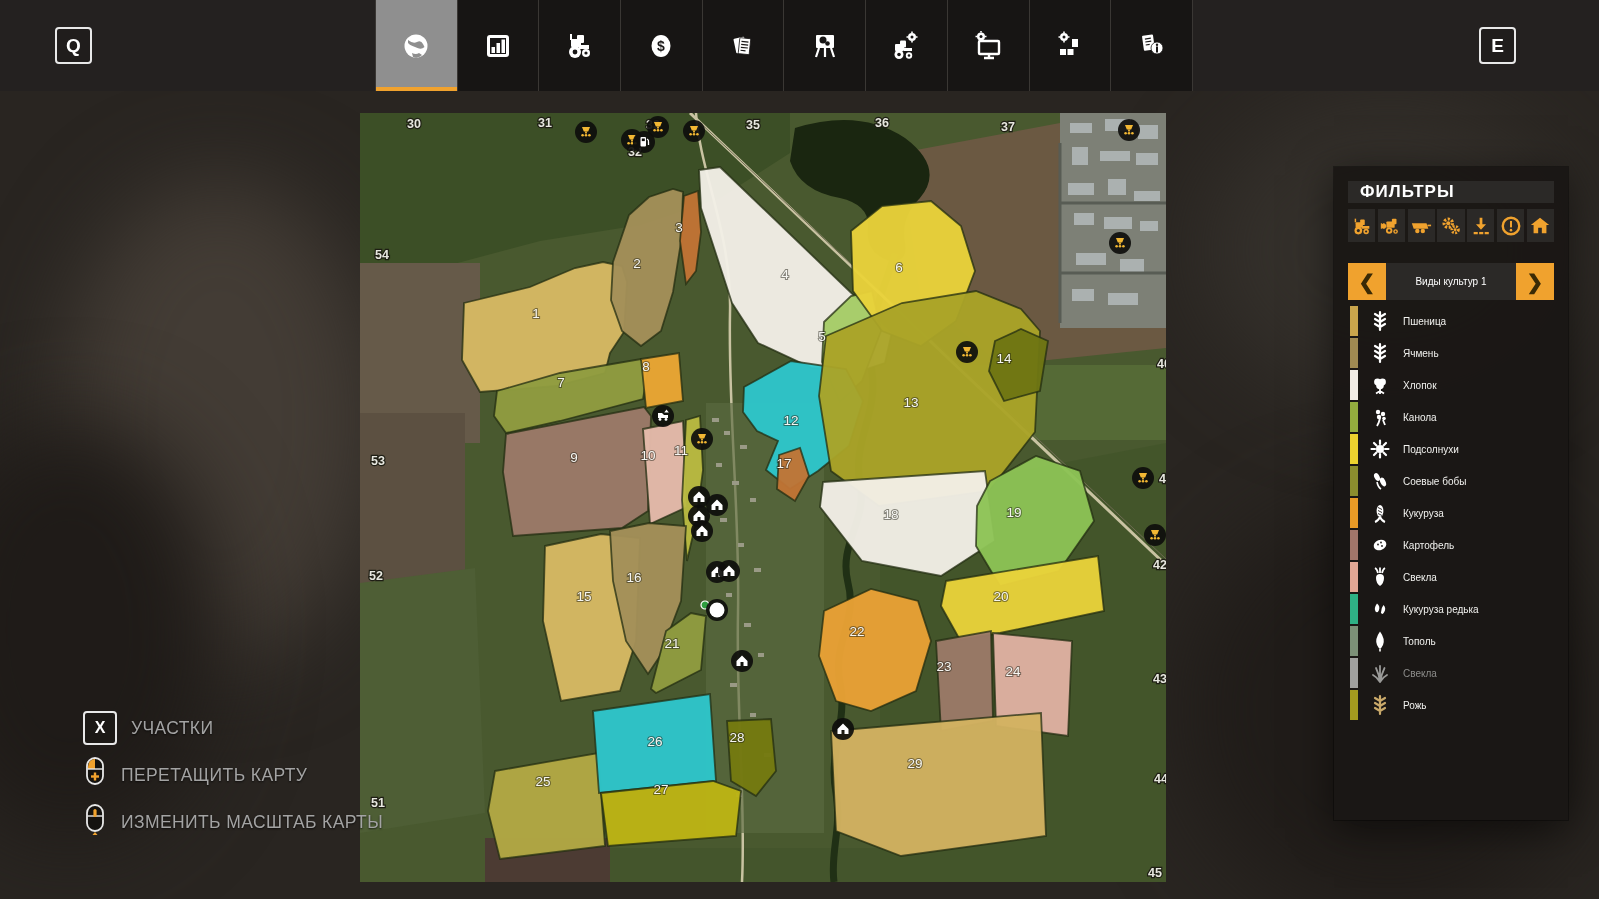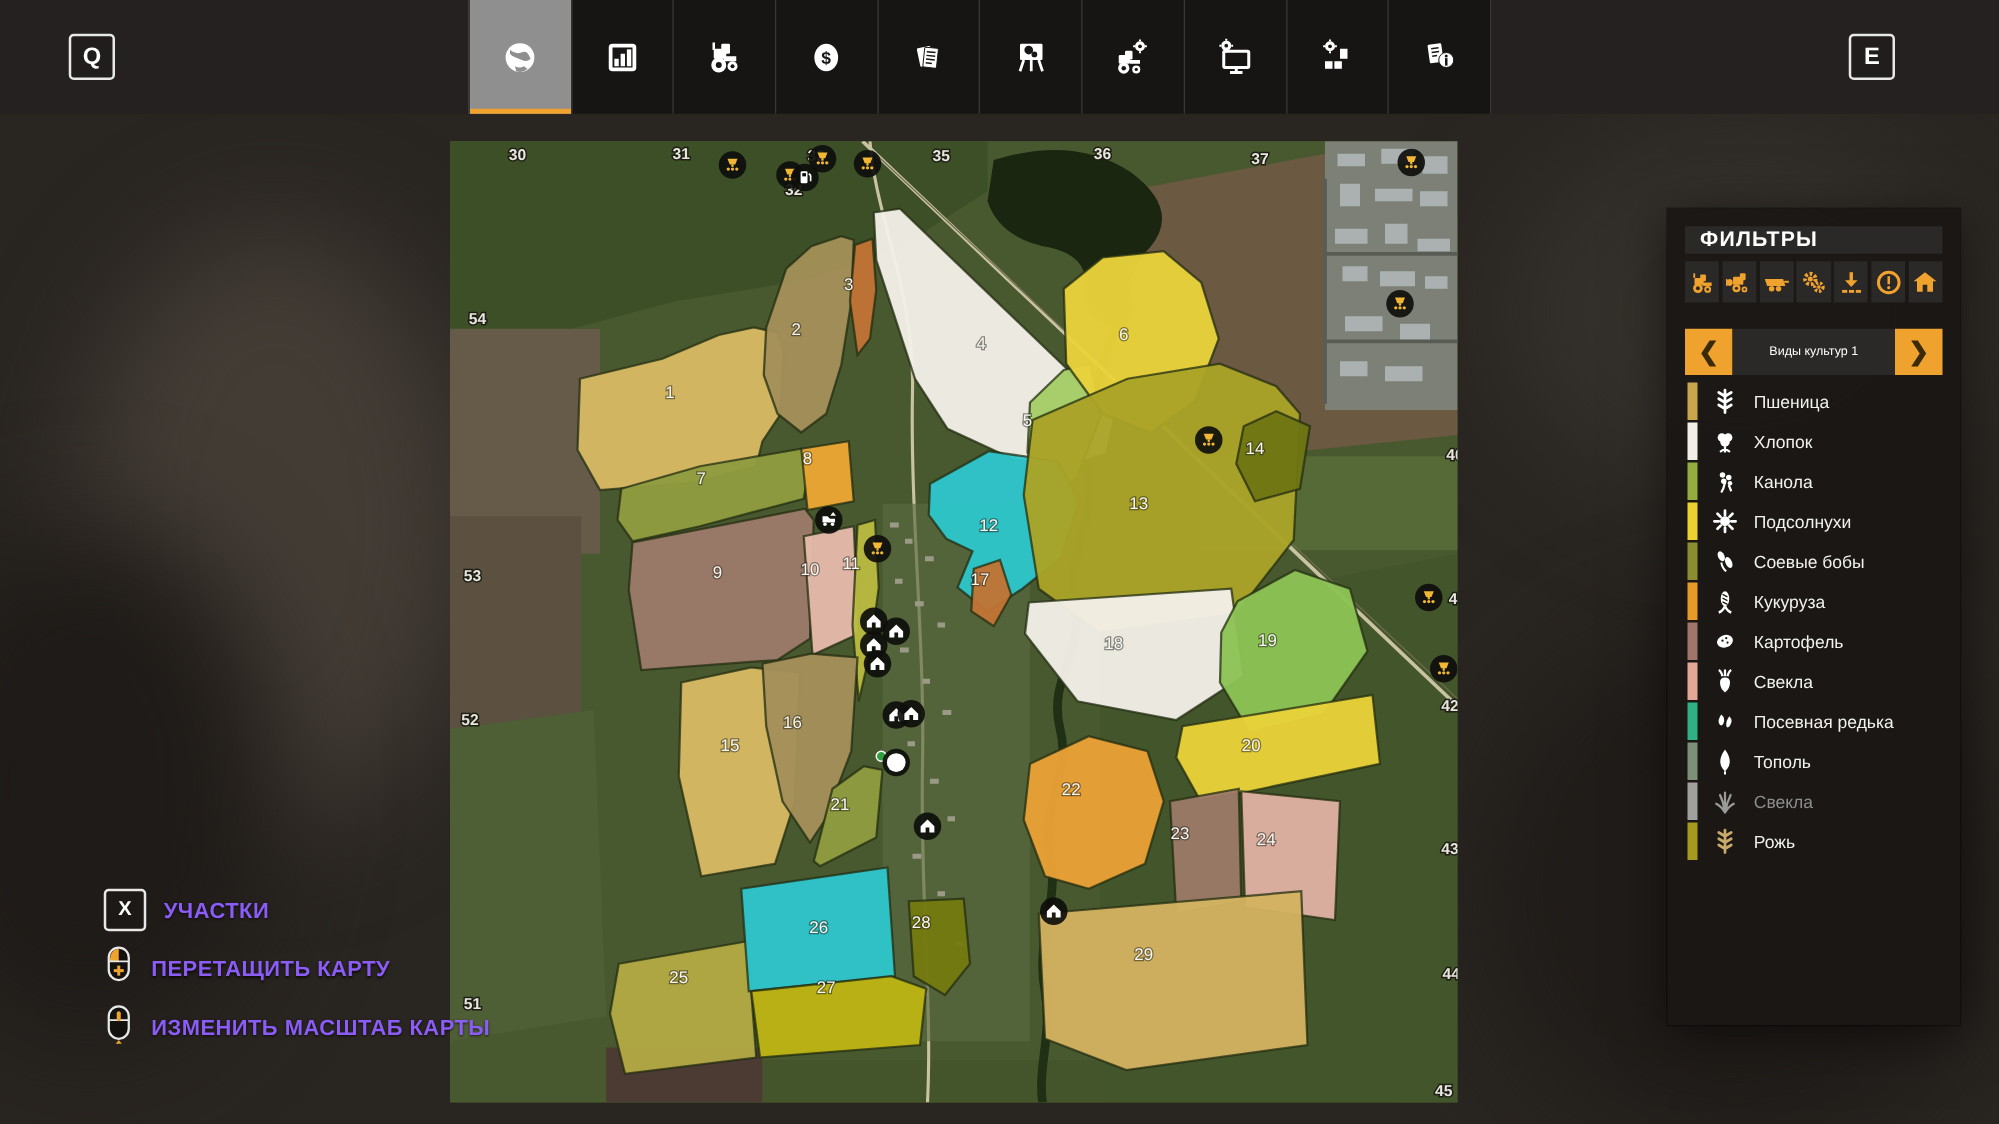--- a/index.html
+++ b/index.html
@@ -14,40 +14,40 @@
   .tab.active{background:#8f8f8f}
   .tab.active::after{content:"";position:absolute;left:0;bottom:0;width:100%;height:4px;background:#f0a22e}
   .key{border:2px solid #e8e8e8;border-radius:4px;color:#fff;font-weight:bold;
     display:flex;align-items:center;justify-content:center;background:rgba(20,18,16,.25)}
   #keyQ,#keyE{position:absolute;top:27px;width:33px;height:33px;font-size:19px;z-index:7}
   #keyQ{left:55px}#keyE{left:1479px}
   #map{position:absolute;left:360px;top:113px;width:806px;height:769px;z-index:2;background:#49592f}
   #map svg{display:block}
   #legend{position:absolute;left:83px;top:711px;z-index:4;display:flex;flex-direction:column;gap:13px}
   .lrow{display:flex;align-items:center;gap:14px;height:34px}
-  .lrow .lbl{color:#8b5cf6;font-weight:700;font-size:17.5px;letter-spacing:.4px;white-space:nowrap;
+  .lrow .lbl{color:#a3a3a3;font-weight:400;font-size:17.5px;letter-spacing:.4px;white-space:nowrap;
     text-shadow:0 1px 2px rgba(0,0,0,.7)}
   .keyX{width:30px;height:30px;font-size:16px}
   #filters{position:absolute;left:1334px;top:167px;width:234px;height:653px;z-index:4;
     background:rgba(26,23,21,.96);box-shadow:0 0 0 1px rgba(0,0,0,.35),0 8px 40px rgba(0,0,0,.55);
     padding:14px;box-sizing:border-box}
   #f-title{height:22px;background:#2b2927;color:#fff;font-size:17px;font-weight:700;
     letter-spacing:1px;display:flex;align-items:center;padding-left:12px;margin-bottom:6px}
   #f-icons{display:flex;gap:2.5px;margin-bottom:21px}
   .fico{width:29px;height:33px;background:#2b2927;display:flex;align-items:center;justify-content:center;cursor:pointer}
   #f-selector{display:flex;height:37px;margin-bottom:5px}
   .sel-arrow{width:38px;background:#f0a22e;color:#3a2a05;font-size:20px;font-weight:700;
     display:flex;align-items:center;justify-content:center;cursor:pointer}
   #sel-mid{flex:1;background:#2b2927;color:#fff;font-size:10px;display:flex;
     align-items:center;justify-content:center}
   #croplist{display:flex;flex-direction:column}
   .crow{height:32px;display:flex;align-items:center;cursor:pointer}
   .crow .sw{width:8px;height:30px;margin-left:2px;flex:none}
   .crow .cic{width:26px;height:24px;margin:0 10px 0 9px;flex:none;display:flex;align-items:center;justify-content:center}
-  .crow .cl{font-size:14px;color:#f1f1ee}
+  .crow .cl{font-size:10px;color:#f1f1ee}
   .crow.disabled .cl{color:#8d8d8b}
 </style>
 </head>
 <body>
 
 <div id="bg">
   <div class="blob" style="left:60px;top:180px;width:320px;height:480px;background:#433c35"></div>
   <div class="blob" style="left:-80px;top:420px;width:300px;height:420px;background:#1f1b18"></div>
   <div class="blob" style="left:1180px;top:500px;width:420px;height:420px;background:#201c19"></div>
   <div class="blob" style="left:1200px;top:100px;width:380px;height:300px;background:#34302b"></div>
@@ -532,20 +532,29 @@
       <div class="crow">
         <span class="sw" style="background:#c9a54c"></span>
         <span class="cic">
           <svg width="24" height="24" viewBox="0 0 24 24">
             <path d="M12 3 V21 M12 8 L7 5 M12 8 L17 5 M12 13 L7 10 M12 13 L17 10 M12 18 L7 15 M12 18 L17 15" stroke="#ffffff" stroke-width="2.2" fill="none" stroke-linecap="round"></path>
           </svg>
         </span>
         <span class="cl">Пшеница</span>
       </div>
       <div class="crow">
+        <span class="sw" style="background:#a08a52"></span>
+        <span class="cic">
+          <svg width="24" height="24" viewBox="0 0 24 24">
+            <path d="M12 3 V21 M12 8 L7 5 M12 8 L17 5 M12 13 L7 10 M12 13 L17 10 M12 18 L7 15 M12 18 L17 15" stroke="#ffffff" stroke-width="2.2" fill="none" stroke-linecap="round"></path>
+          </svg>
+        </span>
+        <span class="cl">Ячмень</span>
+      </div>
+      <div class="crow">
         <span class="sw" style="background:#f2ede6"></span>
         <span class="cic">
           <svg width="24" height="24" viewBox="0 0 24 24">
             <circle cx="9.5" cy="9" r="3.4" fill="#ffffff"></circle>
             <circle cx="14.5" cy="9" r="3.4" fill="#ffffff"></circle>
             <circle cx="12" cy="12.5" r="3.8" fill="#ffffff"></circle>
             <path d="M12 16 V21 M12 18 l-4 2.5 M12 18 l4 2.5" stroke="#ffffff" stroke-width="1.8" fill="none"></path>
           </svg>
         </span>
         <span class="cl">Хлопок</span>
@@ -618,21 +627,21 @@
         <span class="cl">Свекла</span>
       </div>
       <div class="crow">
         <span class="sw" style="background:#2fb185"></span>
         <span class="cic">
           <svg width="24" height="24" viewBox="0 0 24 24">
             <path d="M9 6.5 Q12.5 9 10.8 13.5 Q9.2 16.8 7.4 14.2 Q5.8 11 9 6.5 Z" fill="#ffffff"></path>
             <path d="M15.5 8 Q18.8 11.5 15.8 15.8 Q13.6 18.4 13 15.2 Q12.8 11.4 15.5 8 Z" fill="#ffffff"></path>
           </svg>
         </span>
-        <span class="cl">Посевная редька</span>
+        <span class="cl">Кукуруза редька</span>
       </div>
       <div class="crow">
         <span class="sw" style="background:#7c9077"></span>
         <span class="cic">
           <svg width="24" height="24" viewBox="0 0 24 24">
             <path d="M12 2.5 Q6.5 10 9 16 Q10.5 19 12 20 Q13.5 19 15 16 Q17.5 10 12 2.5 Z" fill="#ffffff"></path>
             <path d="M12 20 V22.5" stroke="#ffffff" stroke-width="1.6"></path>
           </svg>
         </span>
         <span class="cl">Тополь</span>

